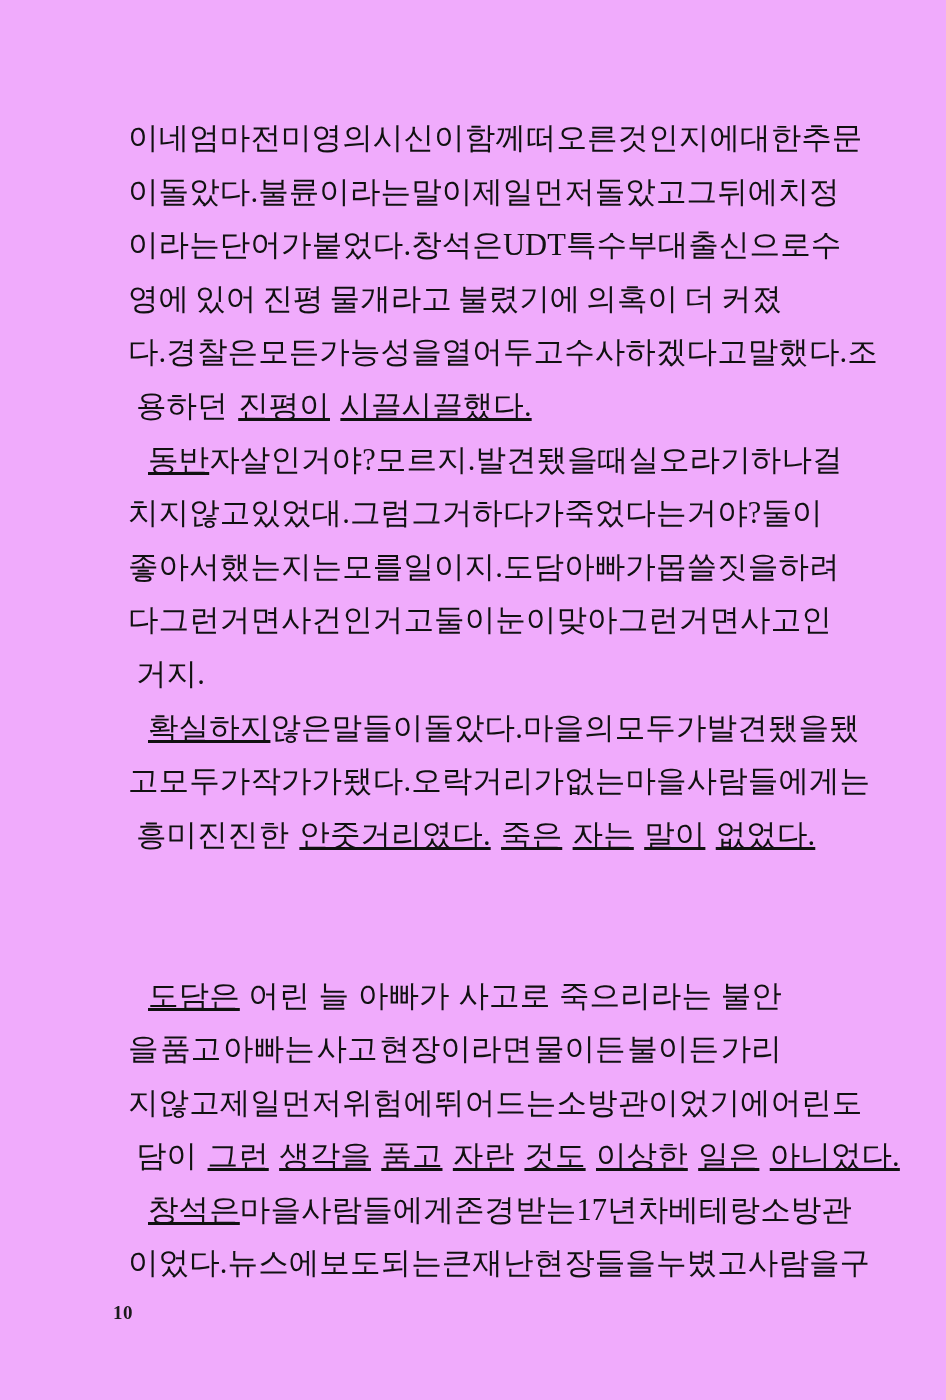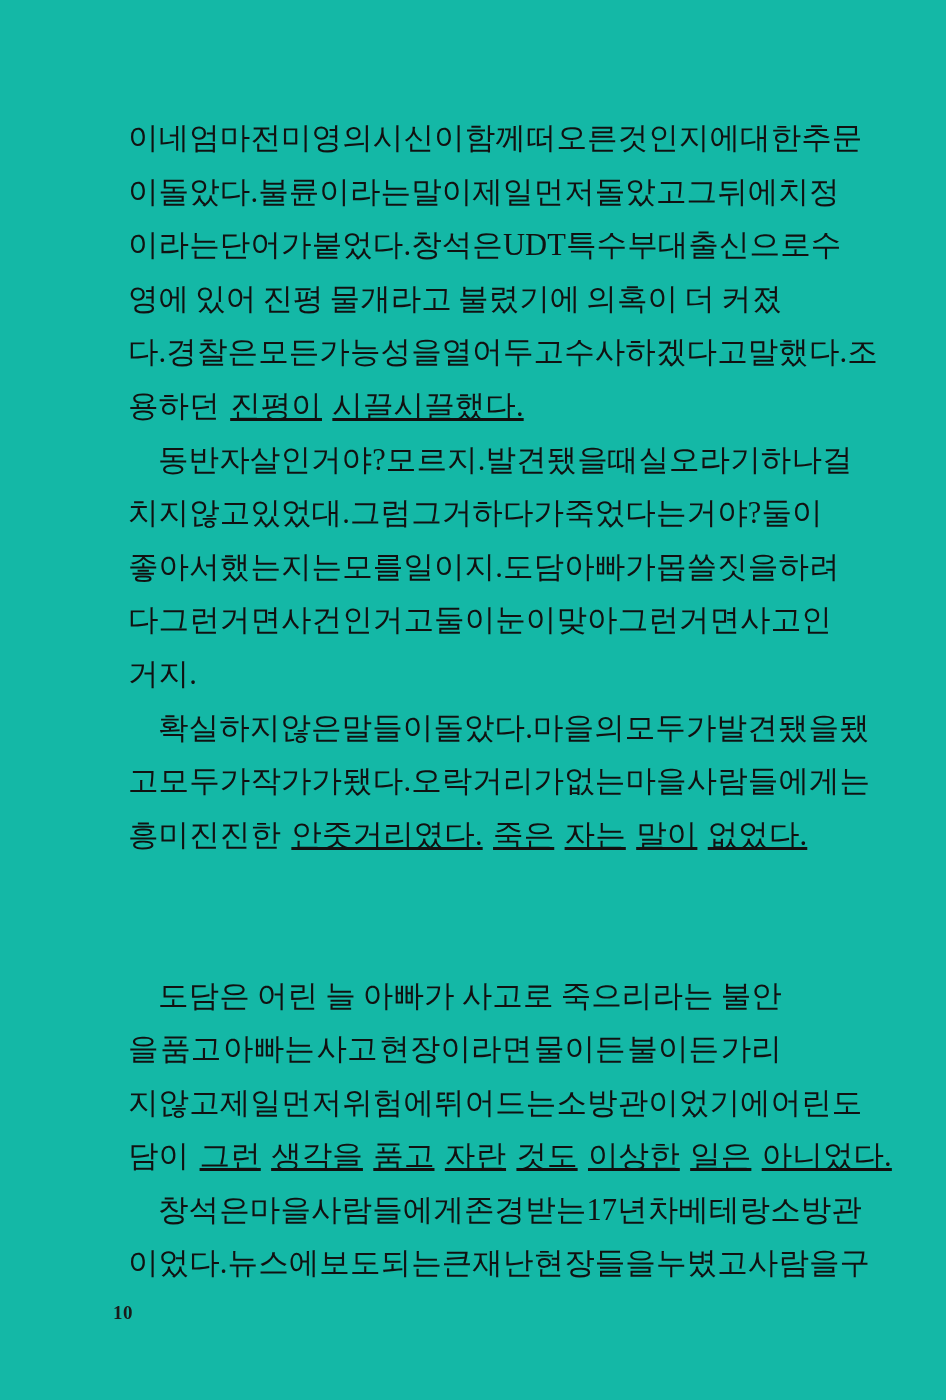--- a/index.html
+++ b/index.html
@@ -14,21 +14,21 @@
     position: relative;
     overflow: hidden;
     font-family: "Liberation Serif", "DejaVu Serif", serif;
     color: #111111;
     -webkit-font-smoothing: antialiased;
   }
 
   .page {
     position: absolute;
     inset: 0;
-    background: #14b8a6;
+    background: #f0abfc;
   }
 
   
   .text-block {
     position: absolute;
     left: 128px;
     top: 112px;
     width: 654px;
   }
 
@@ -49,27 +49,29 @@
 
   
   .line.justify {
     justify-content: space-between;
   }
   .line.justify > .w { flex: 0 0 auto; }
 
   
   .line.ragged {
     justify-content: flex-start;
+    margin-left: 8px;
   }
   .line.ragged > .w { flex: 0 0 auto; }
   .line.ragged > .w + .w { margin-left: 0.34em; text-decoration: underline; }
 
   
   .line.indent > .w:first-child {
-    margin-left: 30px;
+    margin-left: 20px;
+    text-decoration: underline;
   }
 
   
   .blank-line {
     height: 53.6px;
   }
 
   
   .folio {
     position: absolute;

